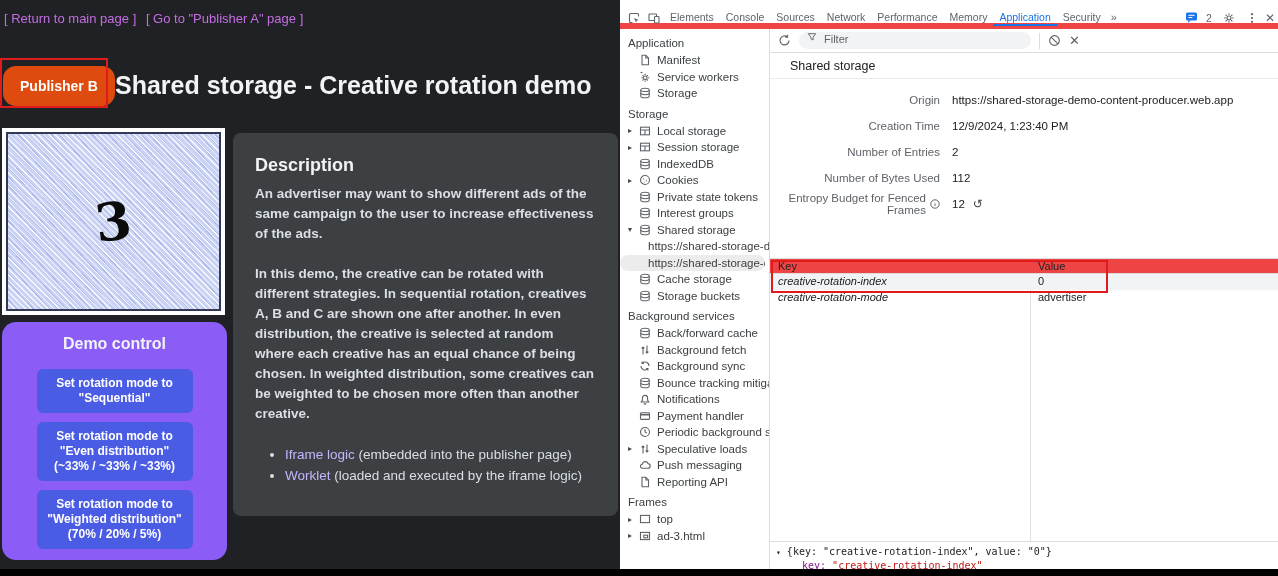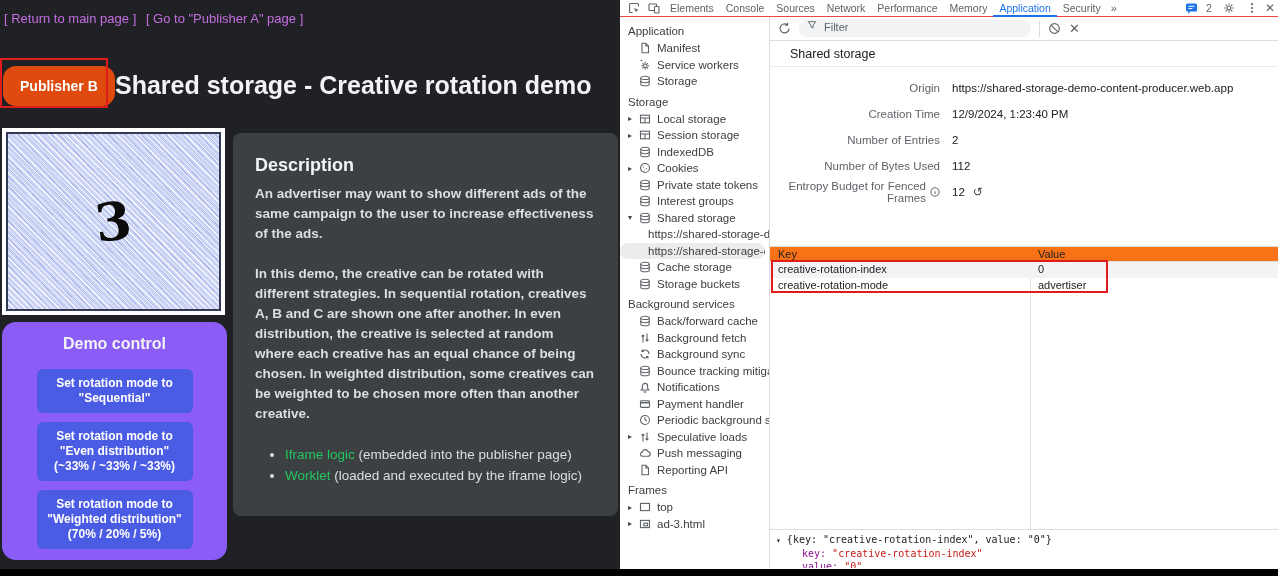--- a/index.html
+++ b/index.html
@@ -42,27 +42,27 @@
   .btn-line { display:block; }
 
   .desc-panel {
     position:absolute; left:233px; top:133px; width:385px; height:383px;
     background:#3c4043; border-radius:8px; padding:16px 22px; color:#dbdee2; overflow:hidden;
   }
   .desc-panel h2 { margin:6px 0 8px; font-size:18px; color:#f1f3f4; }
   .desc-panel p { margin:0 0 20px; font-size:13.5px; line-height:20px;font-weight:bold; }
   .desc-panel ul { margin:4px 0 0; padding-left:30px; }
   .desc-panel li { font-size:13.5px; line-height:21px; }
-  .code-link { color:#22c55e; cursor:pointer; }
+  .code-link { color:#c4b5fd; cursor:pointer; }
 
   
   .devtools { position:absolute; left:620px; top:0; width:658px; height:569px; background:#fff; color:#202124; }
   .dt-tabbar {
-    height:17px; display:flex; align-items:center; border-bottom:1px solid #ef4444;
-    font-size:10.5px; color:#5f6368; padding-left:4px; background:#fff; white-space:nowrap;
+    height:17px; display:flex; align-items:center; border-bottom:6px solid #ef4444;
+    font-size:10.5px; color:#5f6368; padding-left:4px; background:#fff; white-space:nowrap;margin-top:12px;
   }
   .ticon { display:inline-flex; align-items:center; margin:0 4px; cursor:pointer; }
   .tab { padding:0 6px; height:17px; line-height:17px; cursor:pointer; }
   .tab.active { color:#1a73e8; box-shadow:inset 0 -2px 0 #1a73e8; }
   .tab.overflow { padding:0 4px; font-size:11px; }
   .tab-right { margin-left:auto; display:flex; align-items:center; gap:7px; padding-right:3px; }
   .tab-right .count { font-size:10.5px; color:#5f6368; margin-left:-3px; }
   .close-x { font-size:12px; color:#5f6368; cursor:pointer; }
 
   .dt-body { display:flex; height:551px; }
@@ -91,26 +91,26 @@
 
   .panel-title { height:26px; line-height:26px; padding-left:20px; font-size:12.5px; border-bottom:1px solid #e8eaed; }
   .meta { padding-top:8px; }
   .meta-row { display:flex; align-items:center; min-height:26px; }
   .meta-label { width:170px; flex:none; text-align:right; color:#5f6368; display:inline-flex; justify-content:flex-end; align-items:center; gap:4px; }
   .meta-value { margin-left:12px; color:#202124; display:inline-flex; align-items:center; gap:8px; }
   .reset-glyph { font-size:12px; color:#444; cursor:pointer; }
 
   .table-region { position:absolute; left:0; right:0; top:229px; height:283px; border-top:1px solid #dadce0; }
   .col-divider { position:absolute; left:260px; top:0; bottom:0; width:1px; background:#e0e0e0; }
-  .t-header { display:flex; height:15px; line-height:15px; font-size:11px; border-bottom:1px solid #dadce0; color:#202124; background:#f97316; position:relative; }
+  .t-header { display:flex; height:15px; line-height:15px; font-size:11px; border-bottom:1px solid #dadce0; color:#202124; background:#ef4444; position:relative; }
   .th-key { width:260px; flex:none; padding-left:8px; }
   .th-val { flex:1; padding-left:8px; }
   .t-row { display:flex; height:15.5px; line-height:15.5px; font-size:11px; cursor:pointer; position:relative; }
   .t-row.odd { background:#f1f3f4; }
-  .td-key { width:260px; flex:none; padding-left:8px; }
+  .td-key { width:260px; flex:none; padding-left:8px;font-style:italic; }
   .td-val { flex:1; padding-left:8px; }
 
   .preview {
     position:absolute; left:0; right:0; top:512px; height:39px; border-top:1px solid #dadce0;
     font-family:"DejaVu Sans Mono", monospace; font-size:10px; line-height:13px;
     padding:3px 0 0 6px; background:#fff; color:#202124; white-space:nowrap; overflow:hidden;
   }
   .pv-tri { font-size:8px; cursor:pointer; color:#202124; }
   .pv-prop { padding-left:26px; }
   .pv-name { color:#881391; }

